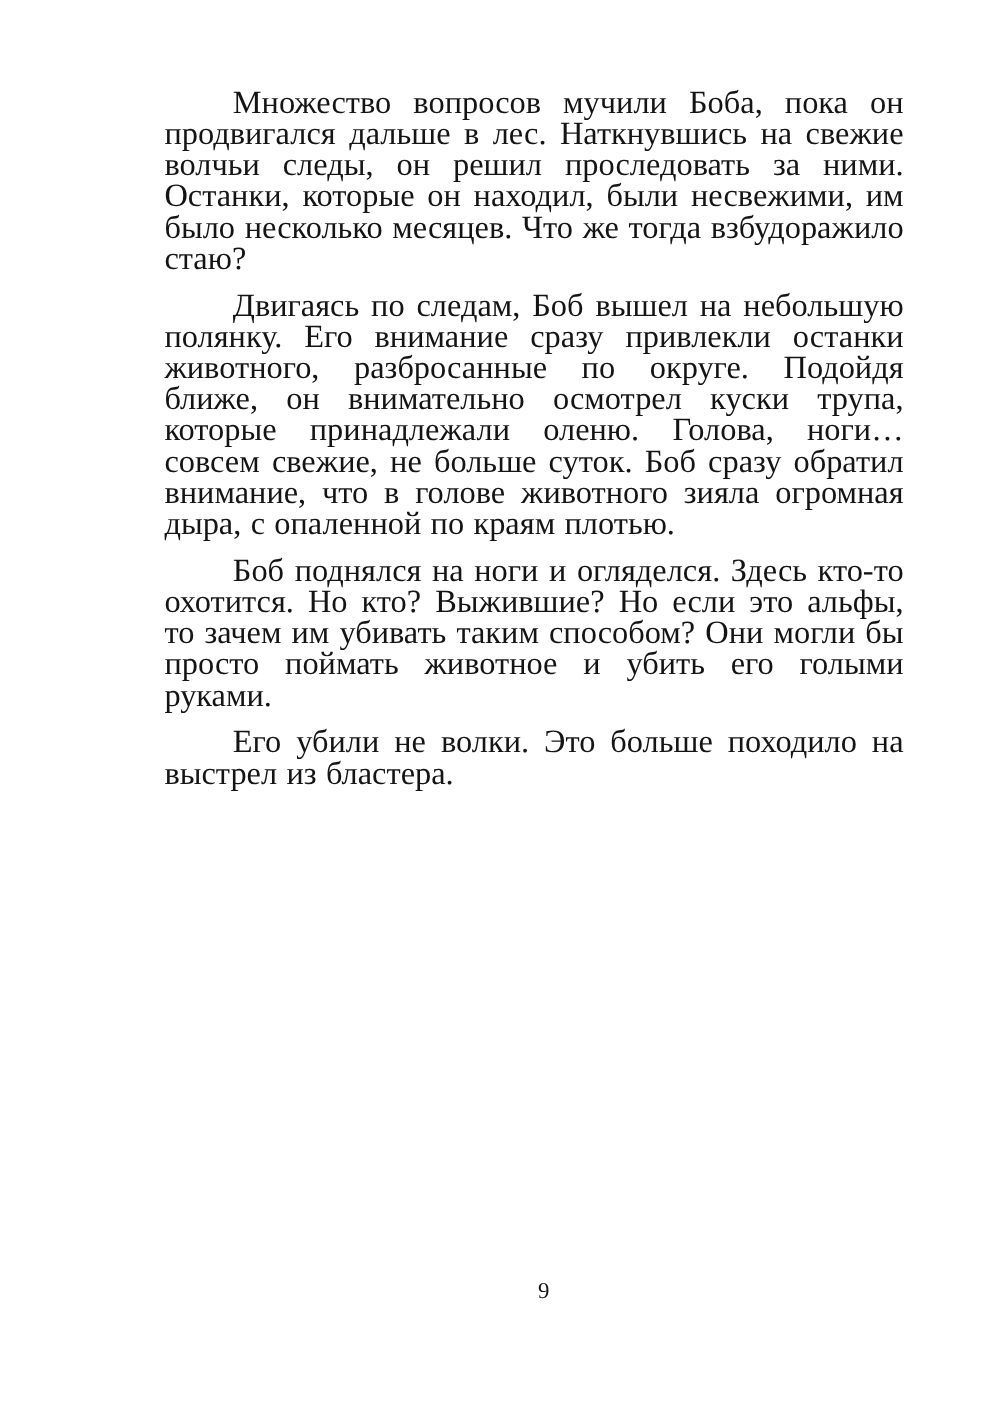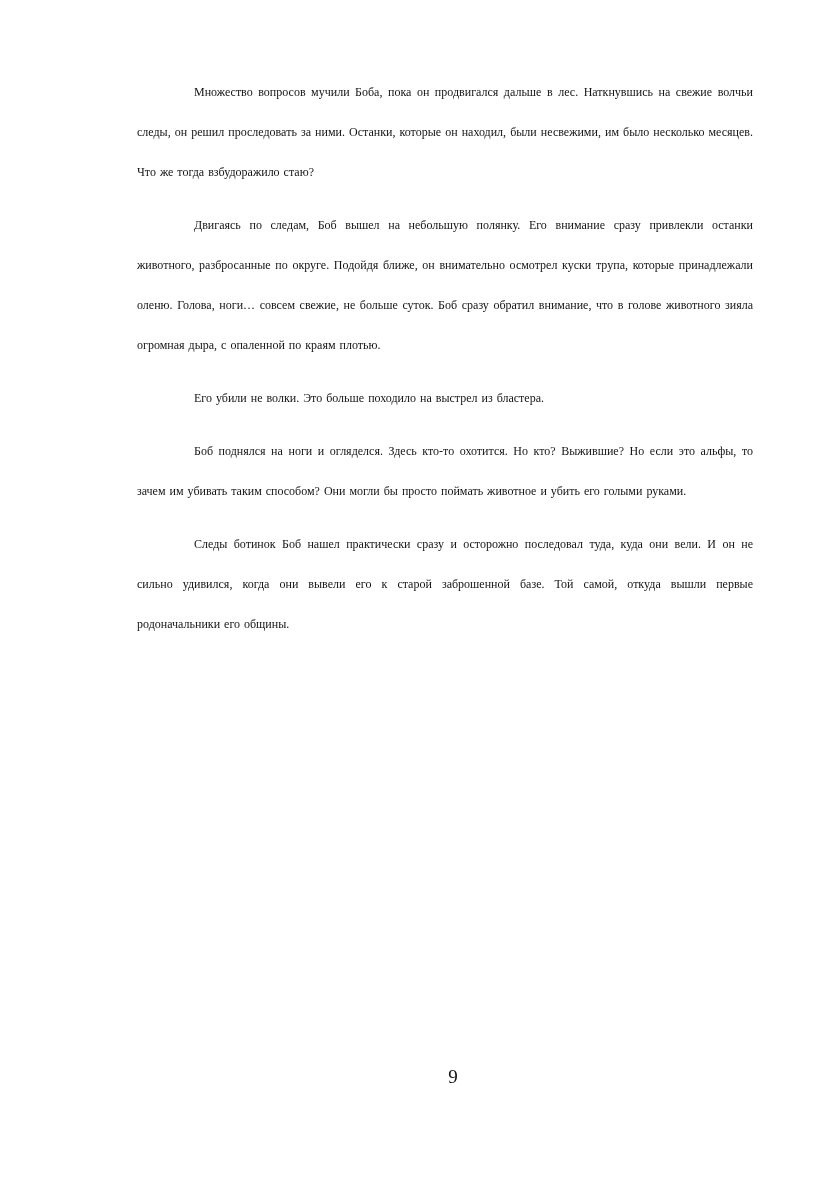--- a/index.html
+++ b/index.html
@@ -21,22 +21,22 @@
     background: #ffffff;
   }
   .text-block {
     position: absolute;
     left: 137px;
     top: 72px;
     width: 632px;
   }
   .para {
     margin: 0 16px 13px 0;
-    font-size: 12px;
-    line-height: 40px;
+    font-size: 27px;
+    line-height: 26px;
     text-align: justify;
     text-indent: 57px;
     word-spacing: 1px;
   }
   .page-number {
     position: absolute;
     left: 137px;
     top: 1062px;
     width: 632px;
     text-align: center;
@@ -44,18 +44,17 @@
     line-height: 29px;
   }
 </style>
 </head>
 <body>
 
 <div class="page">
   <div class="text-block">
     <p class="para">Множество вопросов мучили Боба, пока он продвигался дальше в лес. Наткнувшись на свежие волчьи следы, он решил проследовать за ними. Останки, которые он находил, были несвежими, им было несколько месяцев. Что же тогда взбудоражило стаю?</p>
     <p class="para">Двигаясь по следам, Боб вышел на небольшую полянку. Его внимание сразу привлекли останки животного, разбросанные по округе. Подойдя ближе, он внимательно осмотрел куски трупа, которые принадлежали оленю. Голова, ноги… совсем свежие, не больше суток. Боб сразу обратил внимание, что в голове животного зияла огромная дыра, с опаленной по краям плотью.</p>
+    <p class="para">Боб поднялся на ноги и огляделся. Здесь кто-то охотится. Но кто? Выжившие? Но если это альфы, то зачем им убивать таким способом? Они могли бы просто поймать животное и убить его голыми руками.</p>
     <p class="para">Его убили не волки. Это больше походило на выстрел из бластера.</p>
-    <p class="para">Боб поднялся на ноги и огляделся. Здесь кто-то охотится. Но кто? Выжившие? Но если это альфы, то зачем им убивать таким способом? Они могли бы просто поймать животное и убить его голыми руками.</p>
-    <p class="para">Следы ботинок Боб нашел практически сразу и осторожно последовал туда, куда они вели. И он не сильно удивился, когда они вывели его к старой заброшенной базе. Той самой, откуда вышли первые родоначальники его общины.</p>
   </div>
   <div class="page-number">9</div>
 </div>
 
 </body></html>

